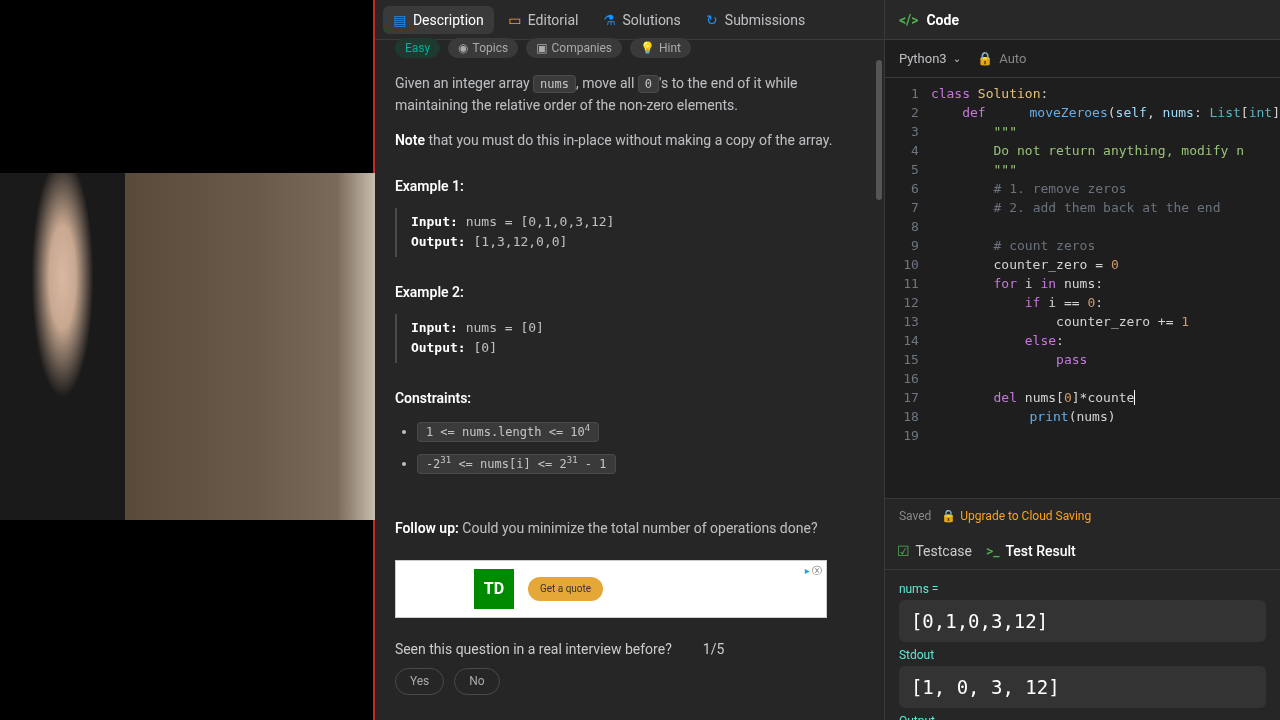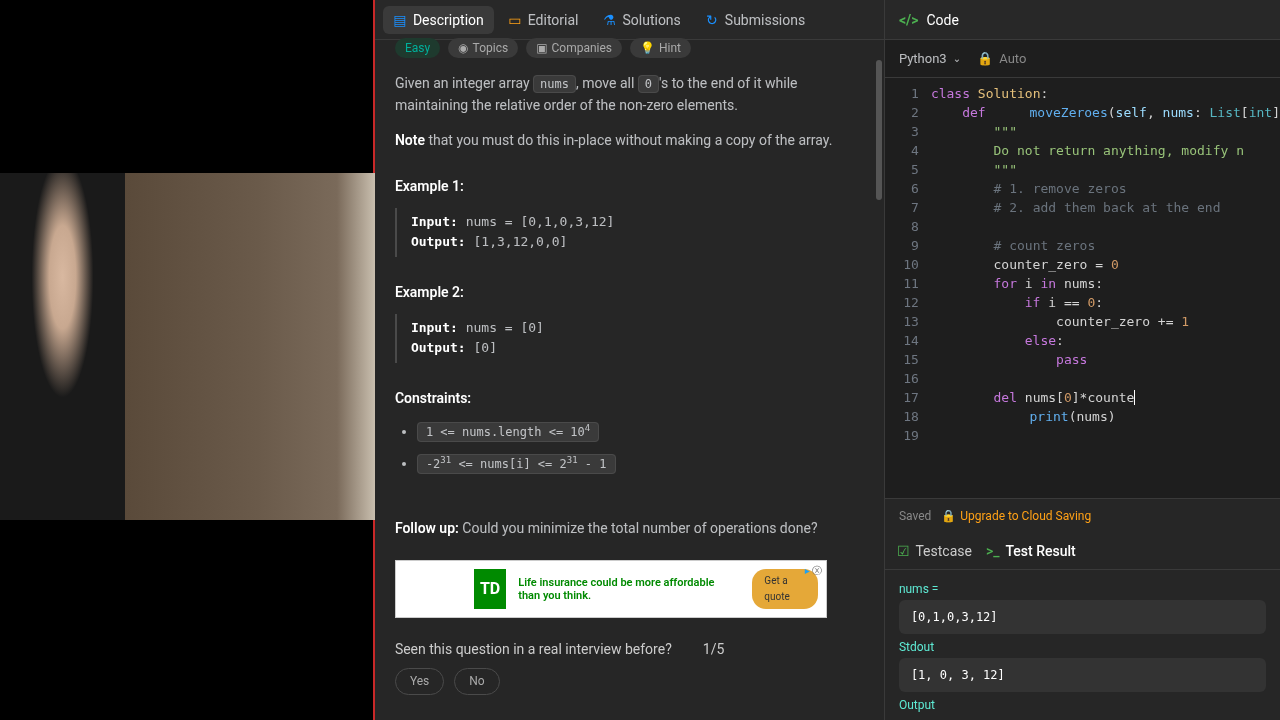--- a/index.html
+++ b/index.html
@@ -174,21 +174,21 @@
 .code-header {
   height: 40px;
   border-bottom: 1px solid #3a3a3a;
   display: flex;
   align-items: center;
   padding: 0 14px;
   background: #282828;
   gap: 8px;
 }
 .code-icon { color: #4caf50; font-weight: 700; font-size: 14px; }
-.code-title { font-size: 14px; color: #fff; font-weight: 400; }
+.code-title { font-size: 14px; color: #fff; font-weight: 700; }
 .code-toolbar {
   height: 38px;
   display: flex;
   align-items: center;
   padding: 0 14px;
   gap: 16px;
   border-bottom: 1px solid #3a3a3a;
   font-size: 13px;
   color: #eff1f6bf;
 }
@@ -257,21 +257,21 @@
   font-size: 12px;
   overflow-y: auto;
   flex: 1;
 }
 .result-label { color: #5eead4; font-size: 12px; margin: 6px 0 4px 0; }
 .result-box {
   background: #333;
   padding: 10px 12px;
   border-radius: 6px;
   font-family: "Menlo", monospace;
-  font-size: 12px;
+  font-size: 19px;
   color: #fff;
 }
 sup { font-size: 9px; vertical-align: super; }
 .interview-row { display: flex; align-items: center; gap: 31px; font-size: 14px; color: #ccc; margin-top: 14px;}
 .yn-btn { padding: 3px 14px; border: 1px solid #4a4a4a; border-radius: 14px; font-size: 12px; color: #aaa; }
 </style>
 </head>
 <body>
 
 <div class="left-panel">
@@ -335,21 +335,20 @@
         <li><code>1 &lt;= nums.length &lt;= 10<sup>4</sup></code></li>
         <li><code>-2<sup>31</sup> &lt;= nums[i] &lt;= 2<sup>31</sup> - 1</code></li>
       </ul>
 
       <p style="margin-top:43px">
         <strong>Follow up:</strong><span> Could you minimize the total number of operations done?</span>
       </p>
 
       <div class="ad-box">
         <div class="ad-logo">TD</div>
-        <div class="ad-text">Life insurance could be more affordable than you think.</div>
         <div class="ad-btn">Get a quote</div>
         <div class="ad-close">
           <span style="color:#1da1f2">▸</span>
           <span>ⓧ</span>
         </div>
       </div>
 
       <div class="interview-row">
         <span>Seen this question in a real interview before?</span>
         <span>1/5</span>

